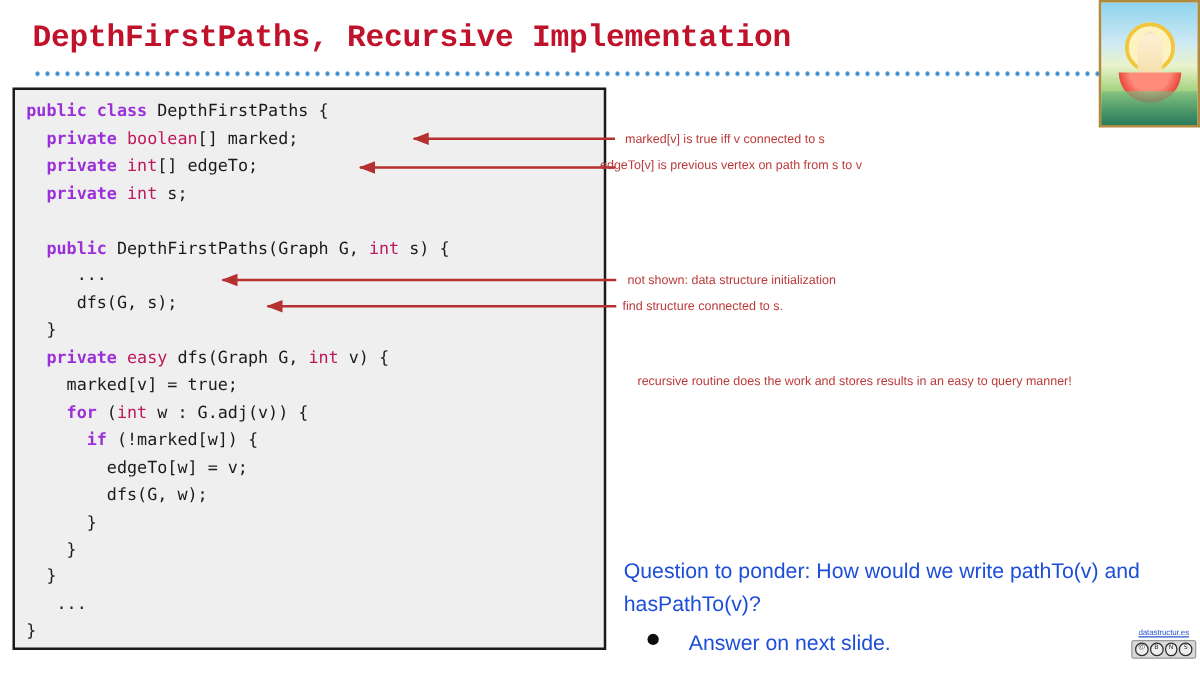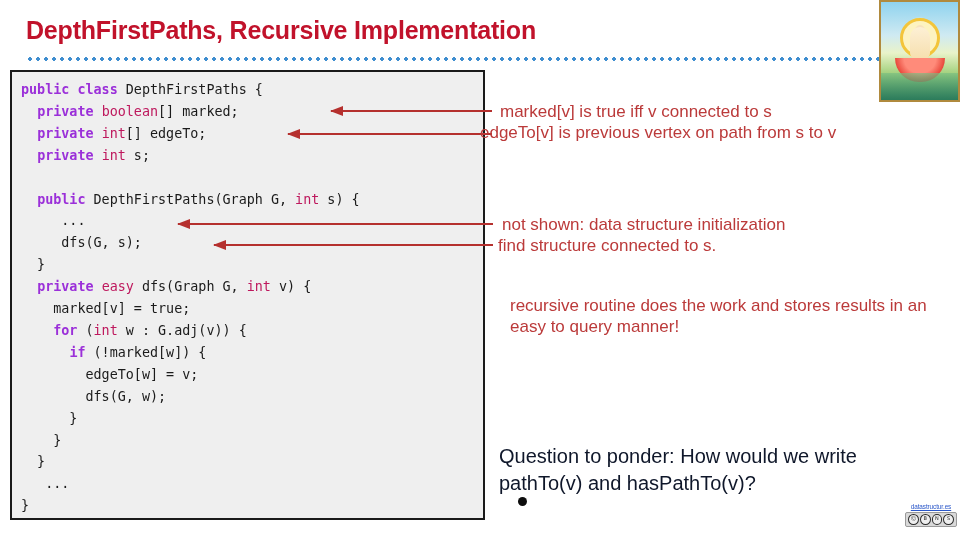--- a/index.html
+++ b/index.html
@@ -15,20 +15,21 @@
 
   
   #slide-title {
     position: absolute;
     left: 26px; top: 16px;
     font-size: 25px;
     font-weight: bold;
     color: #C1122B;
     letter-spacing: -0.2px;
     white-space: nowrap;
+    font-family: Liberation Mono, monospace;
   }
 
   
   #title-divider {
     position: absolute;
     left: 26px; top: 57px;
     width: 908px; height: 4px;
     background-image: radial-gradient(circle, #3f8ed0 1.6px, rgba(0,0,0,0) 1.9px);
     background-size: 8px 4px;
     background-repeat: repeat-x;
@@ -55,21 +56,21 @@
     white-space: pre;
     tab-size: 4;
   }
   .kw  { color: #9B30D9; font-weight: bold; }
   .ty  { color: #be185d; }
 
   
   .annot {
     position: absolute;
     color: #BB3A3A;
-    font-size: 17px;
+    font-size: 10px;
     line-height: 20.5px;
     white-space: nowrap;
   }
   #annot-marked  { left: 500px; top: 102px; }
   #annot-edgeto  { left: 480px; top: 123px; }
   #annot-notshown{ left: 502px; top: 215px; }
   #annot-find    { left: 498px; top: 236px; }
   #annot-recursive {
     left: 510px; top: 295px;
     width: 430px;
@@ -96,23 +97,23 @@
   #arrow-1 { left: 331px; top: 110px;  width: 161px; }
   #arrow-2 { left: 288px; top: 133px;  width: 204px; }
   #arrow-3 { left: 178px; top: 223px;  width: 315px; }
   #arrow-4 { left: 214px; top: 244px;  width: 279px; }
 
   
   #question-block {
     position: absolute;
     left: 499px; top: 443px;
     width: 430px;
-    font-size: 20px;
+    font-size: 17px;
     line-height: 27px;
-    color: #0f172a;
+    color: #1d4ed8;
   }
   #question-text { display: block; }
   #bullet-row {
     display: flex;
     align-items: baseline;
     margin-top: 4px;
     padding-left: 19px;
   }
   #bullet-dot {
     flex: 0 0 auto;
@@ -258,20 +259,21 @@
 <div class="annot" id="annot-notshown">not shown: data structure initialization</div>
 
 <div class="annot" id="annot-find">find structure connected to s.</div>
 
 <div class="annot" id="annot-recursive">recursive routine does the work and stores results in an easy to query manner!</div>
 
 <div id="question-block">
   <span id="question-text">Question to ponder: How would we write pathTo(v) and hasPathTo(v)?</span>
   <div id="bullet-row">
     <span id="bullet-dot"></span>
+    <span>Answer on next slide.</span>
   </div>
 </div>
 
 <div id="artwork">
   <div id="artwork-halo"></div>
   <div id="artwork-head"></div>
   <div id="artwork-figure"></div>
   <div id="artwork-lotus"></div>
   <div id="artwork-water"></div>
 </div>

